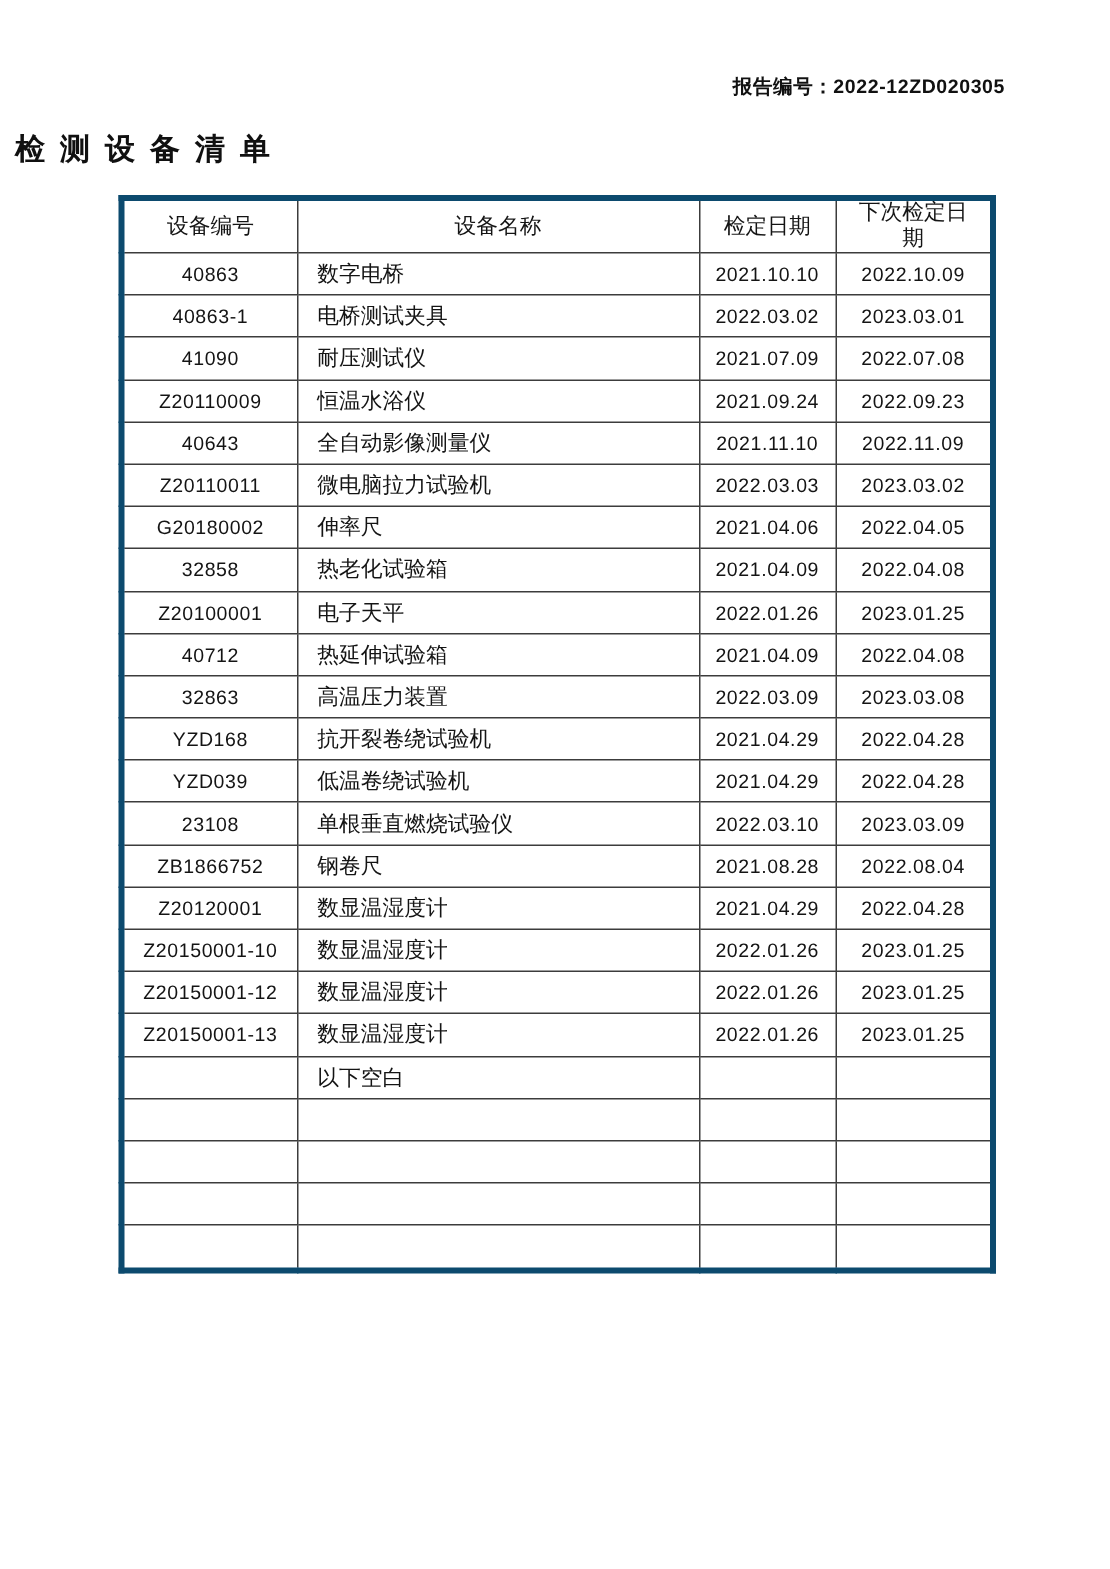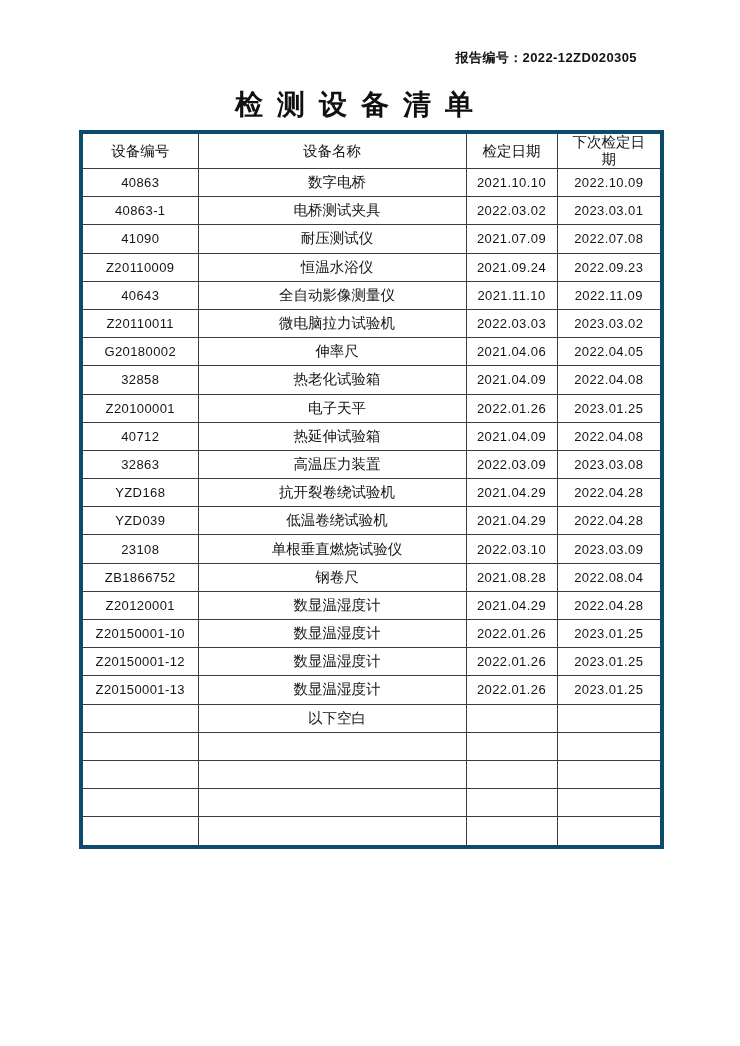--- a/index.html
+++ b/index.html
@@ -19,28 +19,28 @@
     position: absolute;
     top: 49px;
     left: 0;
     width: 637px;
     text-align: right;
     font-family: "Liberation Sans", "DejaVu Sans", sans-serif;
     font-weight: bold;
     font-size: 13px;
     letter-spacing: 0.4px;
     color: #111;
+    padding-left: 33px;
   }
   .doc-title {
     position: absolute;
     top: 86px;
     left: 0;
     width: 708px;
-    text-align: center;
-    font-size: 28px;
+    font-size: 20px;
     font-weight: bold;
     letter-spacing: 0.5em;
     text-indent: 0.5em;
     color: #101010;
     white-space: nowrap;
   }
   table.doc-table {
     position: absolute;
     left: 79px;
     top: 130px;
@@ -70,21 +70,21 @@
   .doc-table td {
     height: 27.2px;
     font-size: 14.5px;
   }
   .doc-table td.num {
     font-family: "Liberation Sans", "DejaVu Sans", sans-serif;
     font-size: 13px;
     letter-spacing: 0.4px;
   }
   .doc-table td.name {
-    text-align: center;
+    text-align: left;
     padding-left: 13px;
   }
 </style>
 </head>
 <body>
 
 <div class="page">
 
   <div class="report-no">报告编号：2022-12ZD020305</div>
 

